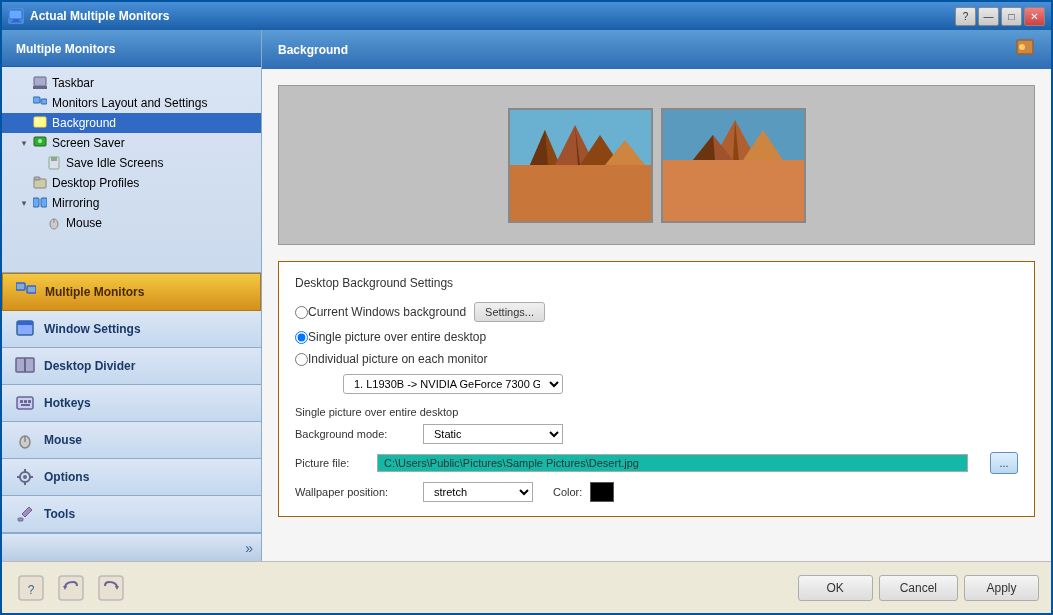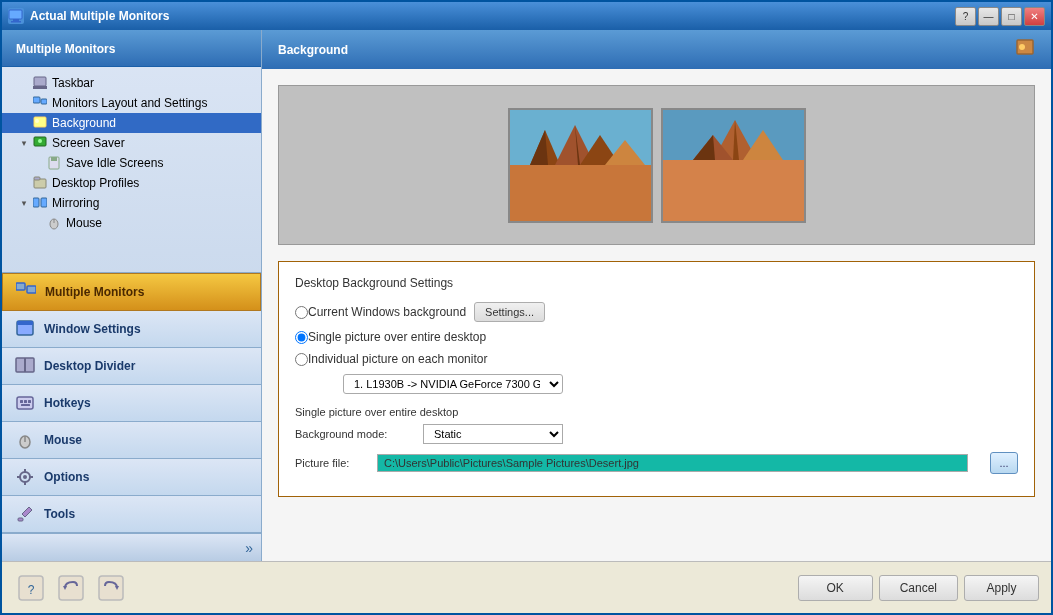--- a/index.html
+++ b/index.html
@@ -668,20 +668,32 @@
           </div>
 
           <div class="file-row">
             <span class="file-label">Picture file:</span>
             <input type="text" class="file-input" readonly="" value="C:\Users\Public\Pictures\Sample Pictures\Desert.jpg" style="">
             <button class="browse-btn">
               <span style="font-size:11px;">...</span>
             </button>
           </div>
 
+          <div class="wallpaper-row">
+            <span class="wallpaper-label">Wallpaper position:</span>
+            <select class="wallpaper-select">
+              <option value="stretch" selected="">stretch</option>
+              <option value="tile">tile</option>
+              <option value="center">center</option>
+              <option value="fit">fit</option>
+              <option value="fill">fill</option>
+            </select>
+            <span class="color-label">Color:</span>
+            <div class="color-swatch" style="background: #000000;"></div>
+          </div>
         </div>
       </div>
     </div>
   </div>
 
   <div class="footer">
     <div class="footer-left">
       <button class="footer-icon-btn">
         <svg width="28" height="28" viewBox="0 0 28 28">
             <rect x="2" y="2" width="24" height="24" rx="3" fill="#e8e0d0" stroke="#bbb" stroke-width="1.5"></rect>

